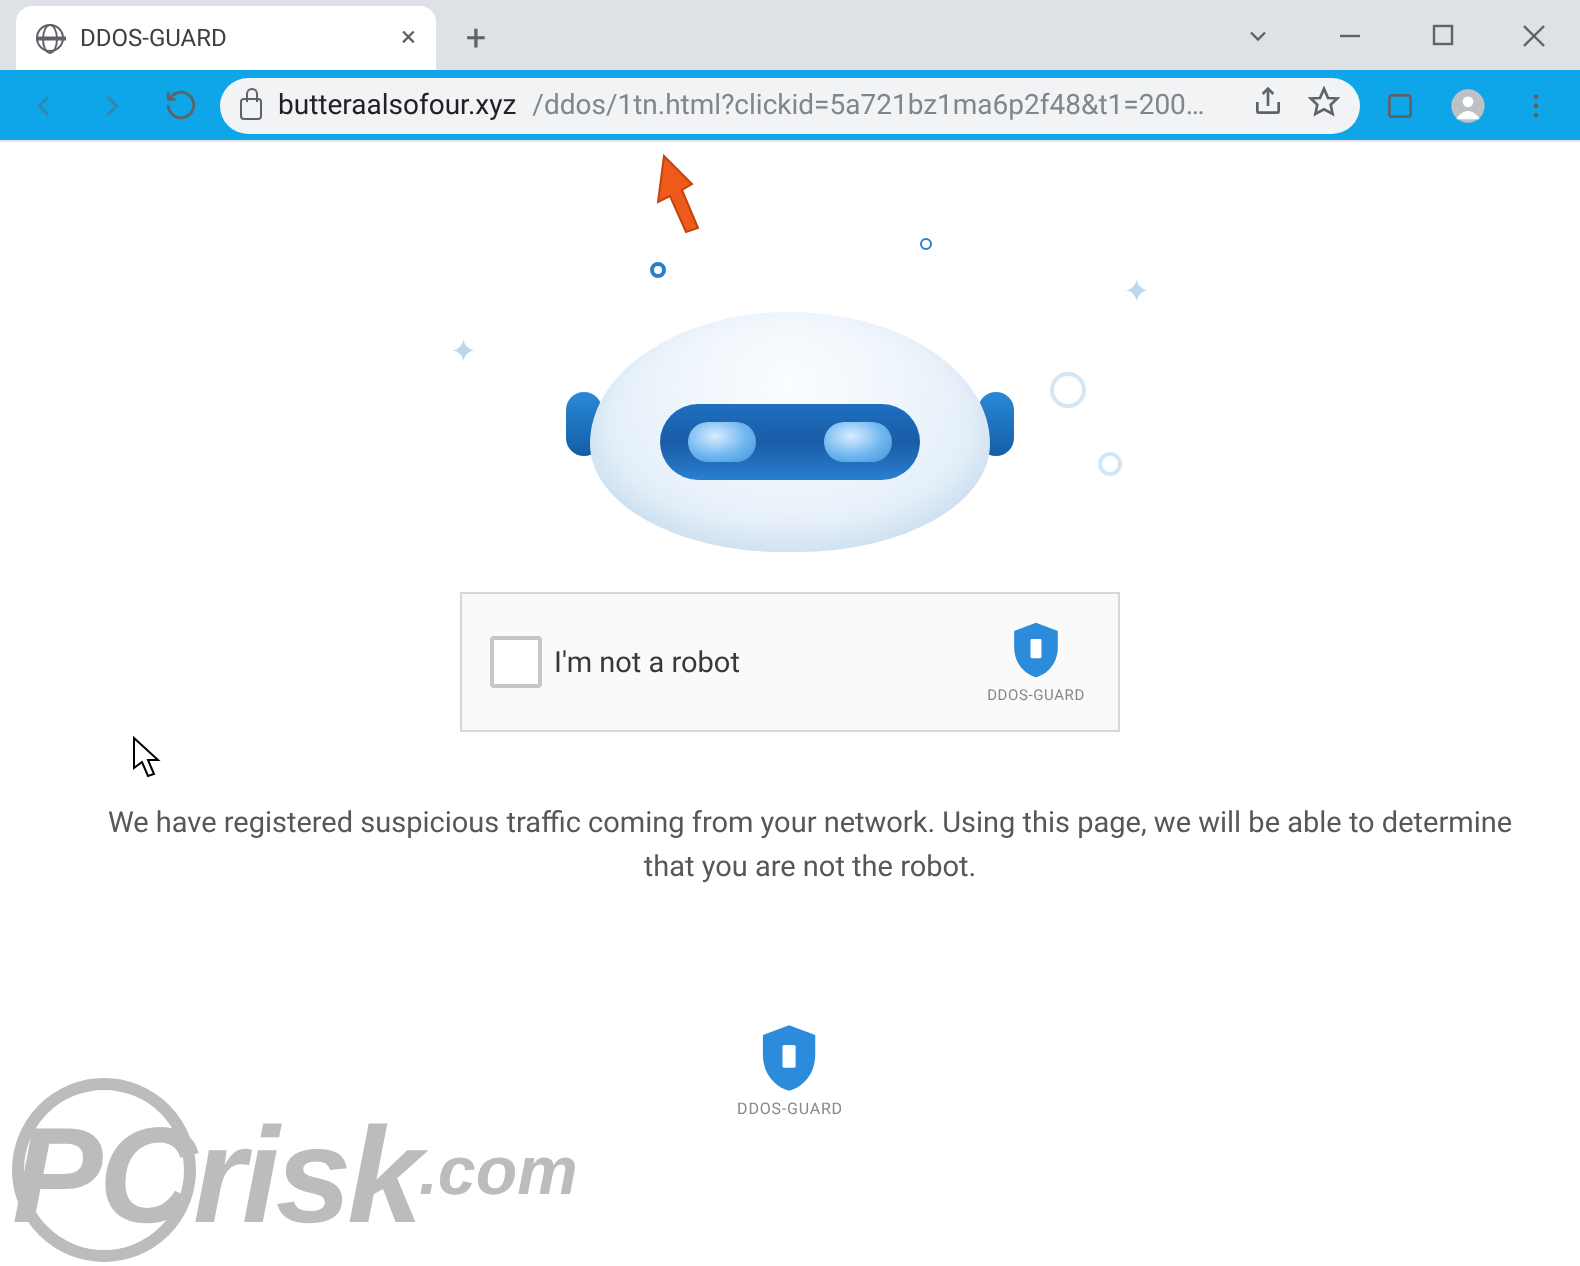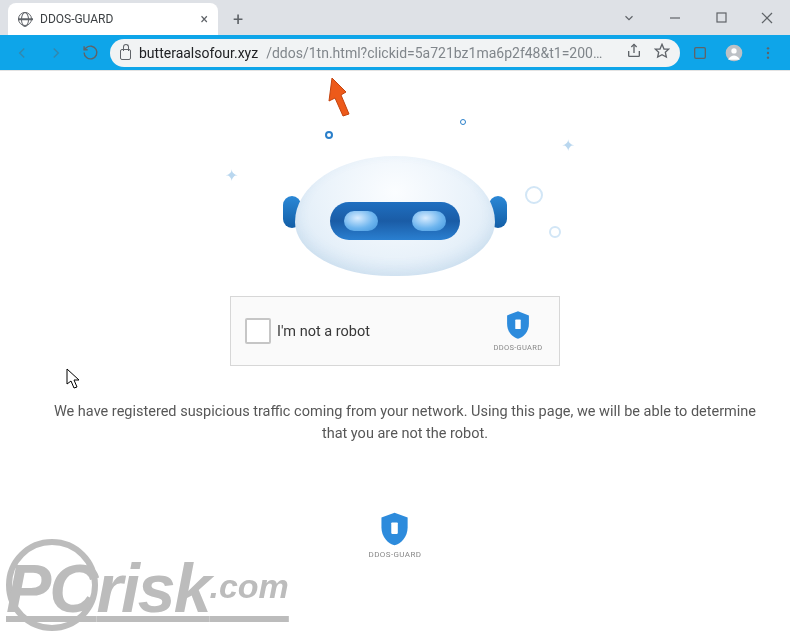--- a/index.html
+++ b/index.html
@@ -203,21 +203,20 @@
   }
 
   
   .watermark {
     position:absolute; left:6px; bottom:6px;
     font-family: Arial, sans-serif;
     font-size:68px; font-weight:bold; font-style:italic;
     color:#bcbcbc;
     letter-spacing:-2px;
     white-space:nowrap;
-    text-decoration:underline;
   }
   .watermark .pc { font-style:italic; }
   .watermark .risk { color:#bcbcbc; }
   .watermark .dotcom { font-size:34px; font-style:italic; letter-spacing:0; font-weight:bold; vertical-align:14px; }
   .circle-outline {
     position:absolute; left:6px; bottom:2px;
     width:92px; height:92px; border:6px solid #bcbcbc; border-radius:50%;
     box-sizing:border-box;
   }
 

